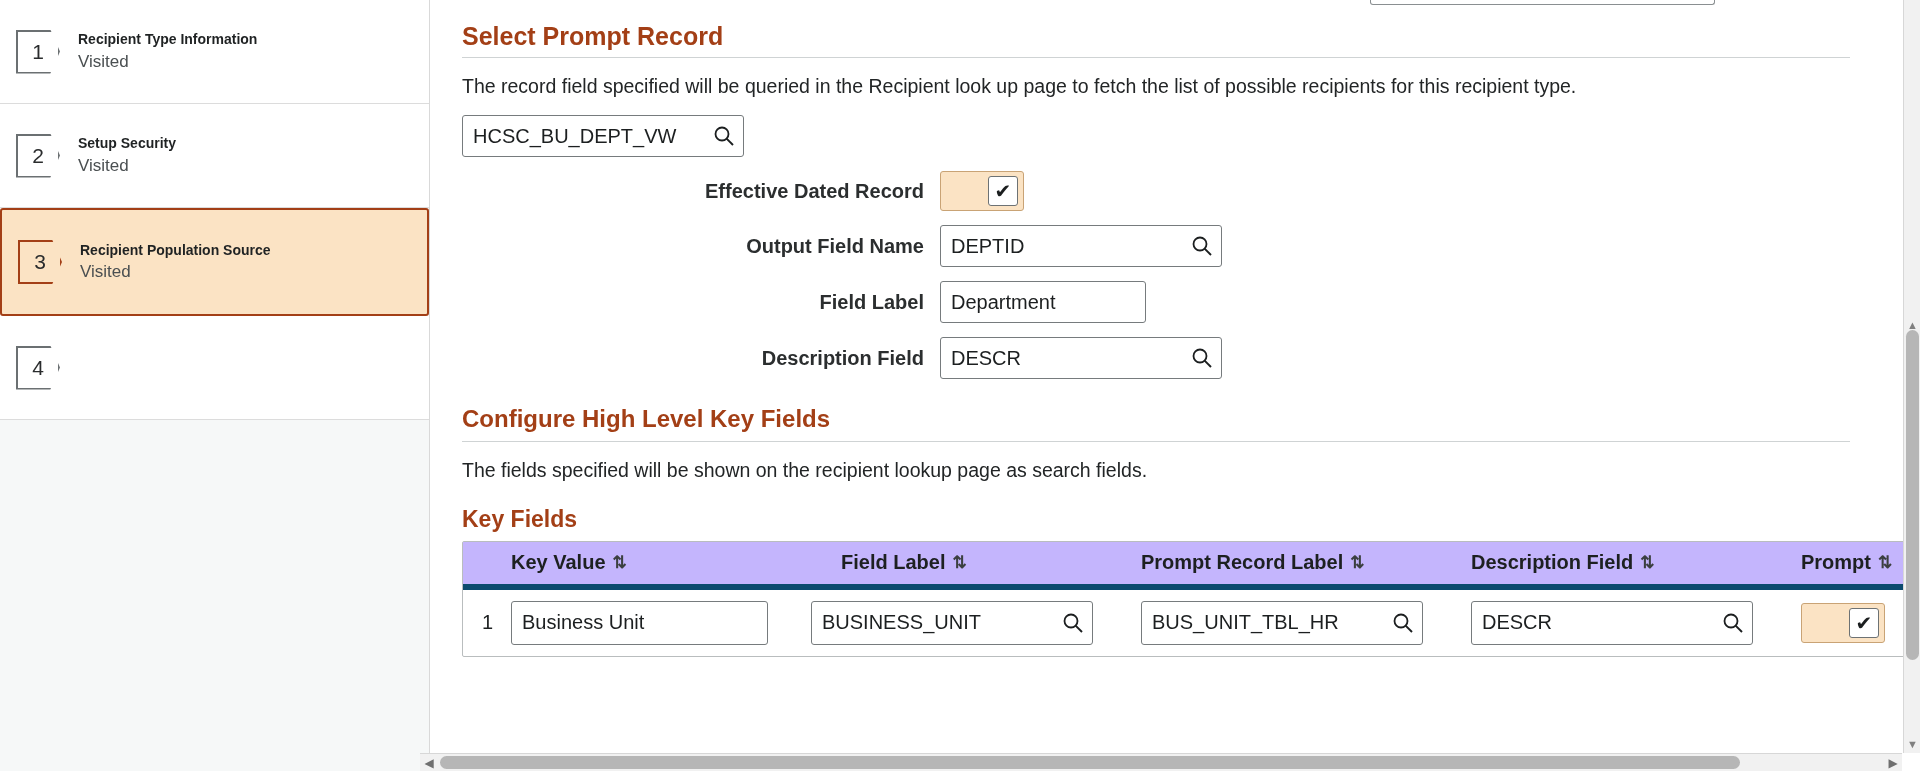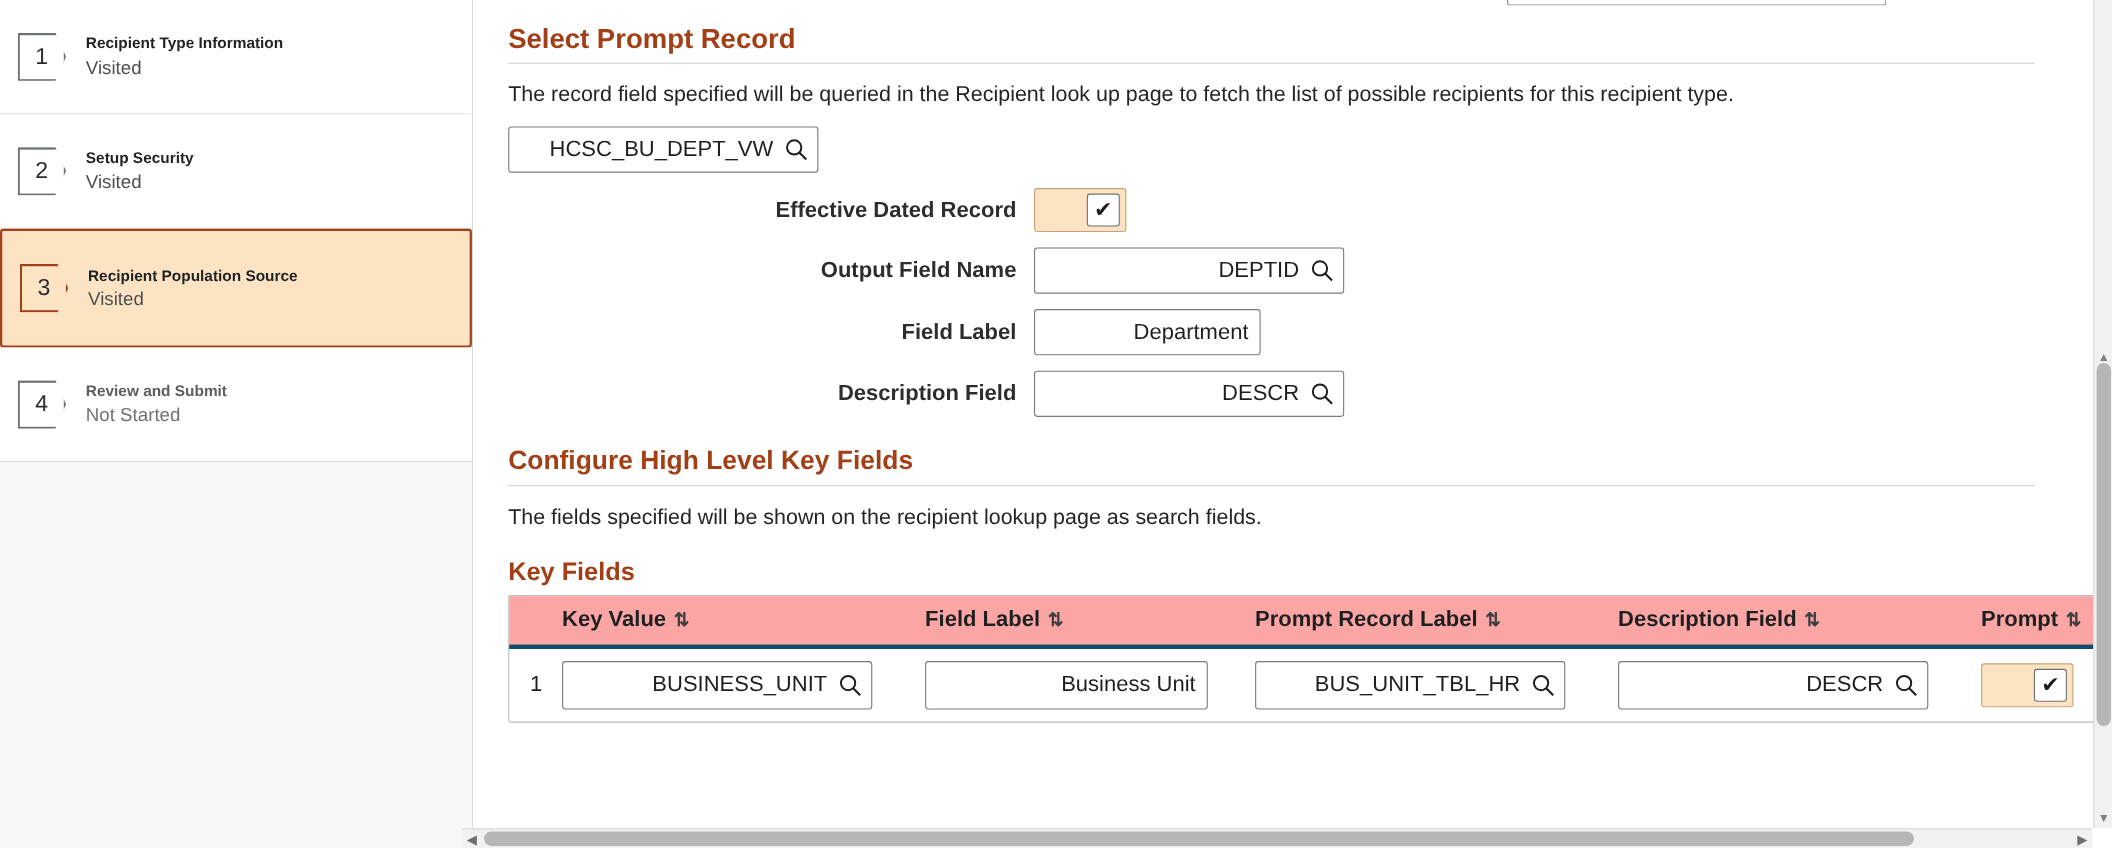--- a/index.html
+++ b/index.html
@@ -146,21 +146,20 @@
   .txt {
     height: 42px;
     border: 1px solid #767b7d;
     border-radius: 3px;
     font-size: 20px;
     color: #1c1f20;
     padding: 0 40px 0 10px;
     background: #fff;
     font-family: "Liberation Sans", sans-serif;
     outline: none;
-    text-align: right;
   }
   .txt.plain { padding-right: 10px; }
   .w-record { width: 282px; }
   .w-output { width: 282px; }
   .w-label { width: 206px; }
   .w-descr { width: 282px; }
   .mag {
     position: absolute;
     right: 9px;
     width: 22px; height: 22px;
@@ -207,22 +206,22 @@
   .grid {
     border: 1px solid #b9bdbe;
     border-radius: 2px;
     background: #fff;
     width: 1452px;
   }
   .grid-head {
     display: flex;
     align-items: center;
     height: 48px;
-    border-bottom: 4px solid #0c4a6e;
-    background: #fca5a5;
+    border-bottom: 6px solid #0c4a6e;
+    background: #c4b5fd;
   }
   .gh {
     font-size: 20px;
     font-weight: bold;
     color: #1d2021;
     display: flex;
     align-items: center;
     gap: 7px;
     padding-left: 10px;
   }
@@ -328,24 +327,20 @@
     <div class="step current">
       <div class="step-badge">3</div>
       <div class="step-text">
         <div class="step-title">Recipient Population Source</div>
         <div class="step-status">Visited</div>
       </div>
     </div>
 
     <div class="step" style="border-bottom:1px solid #dcdcdc;">
       <div class="step-badge">4</div>
-      <div class="step-text">
-        <div class="step-title muted">Review and Submit</div>
-        <div class="step-status notstarted">Not Started</div>
-      </div>
     </div>
   </div>
 
   <div class="main">
     <div class="topcrop"></div>
 
     <div class="main-inner">
 
       <div class="section-title">Select Prompt Record</div>
       <div class="section-rule"></div>
@@ -430,38 +425,38 @@
           </div>
           <div class="gh c-prompt">
             <span>Prompt</span>
             <span class="sort-ico">⇅</span>
           </div>
         </div>
 
         <div class="grid-row">
           <div class="rownum">1</div>
 
+          <div class="cell c-flabel">
+            <span class="input-wrap">
+              <input class="txt plain g-txt w-g-flabel" type="text" value="Business Unit" style="">
+            </span>
+          </div>
+
           <div class="cell c-key">
             <span class="input-wrap">
               <input class="txt g-txt w-g-key" type="text" value="BUSINESS_UNIT" style="">
               <span class="mag">
                 <svg width="22" height="22" viewBox="0 0 22 22">
                     <circle cx="9" cy="9" r="6.5" fill="none" stroke="#1b1e1f" stroke-width="1.8"></circle>
                     <line x1="13.6" y1="13.6" x2="20" y2="20" stroke="#1b1e1f" stroke-width="1.9"></line>
                   </svg>
               </span>
             </span>
           </div>
 
-          <div class="cell c-flabel">
-            <span class="input-wrap">
-              <input class="txt plain g-txt w-g-flabel" type="text" value="Business Unit" style="">
-            </span>
-          </div>
-
           <div class="cell c-prec">
             <span class="input-wrap">
               <input class="txt g-txt w-g-prec" type="text" value="BUS_UNIT_TBL_HR" style="">
               <span class="mag">
                 <svg width="22" height="22" viewBox="0 0 22 22">
                     <circle cx="9" cy="9" r="6.5" fill="none" stroke="#1b1e1f" stroke-width="1.8"></circle>
                     <line x1="13.6" y1="13.6" x2="20" y2="20" stroke="#1b1e1f" stroke-width="1.9"></line>
                   </svg>
               </span>
             </span>

